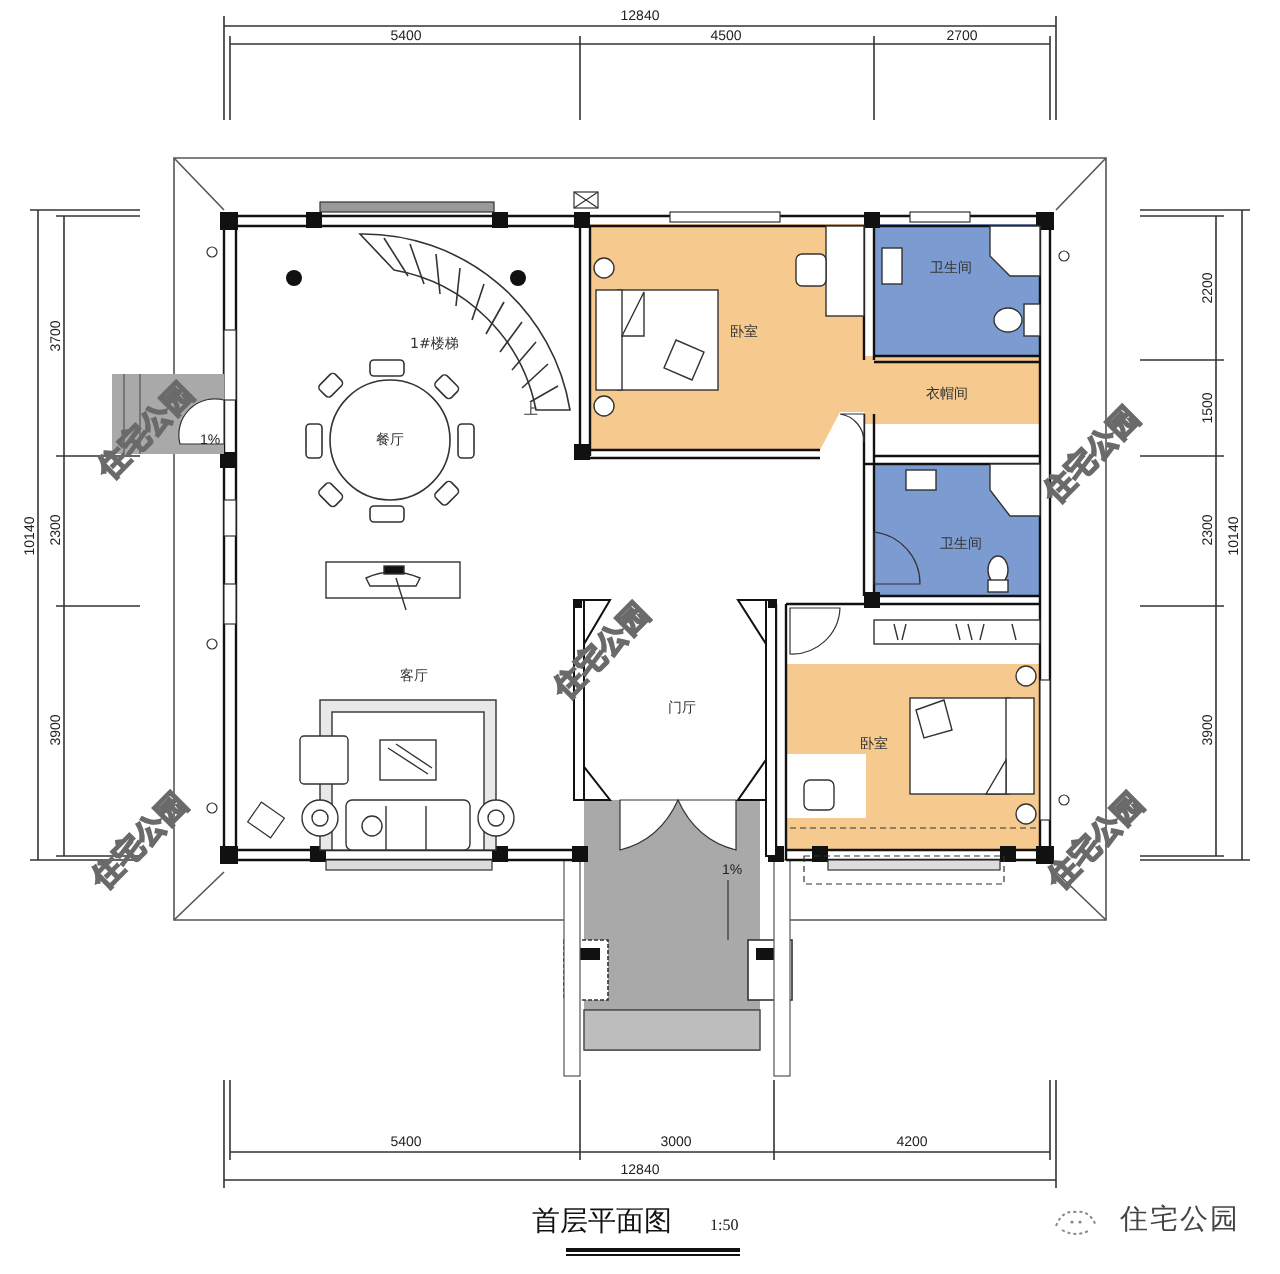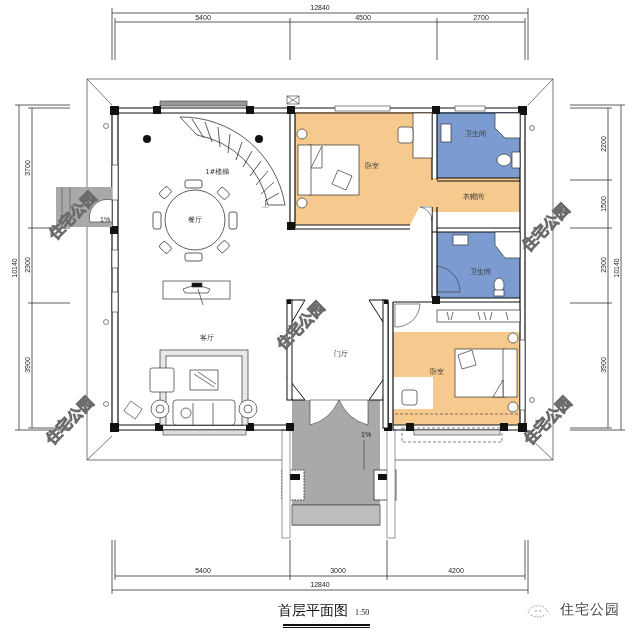--- a/index.html
+++ b/index.html
@@ -1,21 +1,21 @@
 <!DOCTYPE html>
 <html><head>
 <meta charset="utf-8">
 <style>
   html,body{margin:0;padding:0;background:#ffffff;}
   body{width:640px;height:637px;position:relative;overflow:hidden;font-family:"DejaVu Sans",sans-serif;}
   #plan{position:absolute;left:0;top:0;width:640px;height:637px;}
   .dim-text{font-family:"Liberation Sans",sans-serif;font-size:7px;fill:#222;}
   .room-text{font-family:"DejaVu Sans",sans-serif;font-size:7px;fill:#333;}
   .wm{font-family:"DejaVu Sans",sans-serif;font-size:15px;fill:#fff;stroke:#6a6a6a;stroke-width:0.9px;font-weight:bold;}
-  .title{position:absolute;left:278px;top:602px;font-family:Liberation Serif, serif;font-size:14px;color:#111;}
+  .title{position:absolute;left:266px;top:602px;font-family:Liberation Serif, serif;font-size:14px;color:#111;}
   .scale{position:absolute;left:355px;top:608px;font-family:"Liberation Serif",serif;font-size:8px;color:#111;}
   .title-underline{position:absolute;left:283px;top:624px;width:87px;height:2px;background:#111;}
   .title-underline2{position:absolute;left:283px;top:627px;width:87px;height:1px;background:#111;}
   .brand{position:absolute;left:560px;top:601px;font-family:"DejaVu Sans",sans-serif;font-size:14px;color:#444;letter-spacing:1px;}
   .brand-icon{position:absolute;left:525px;top:603px;width:26px;height:16px;}
 </style>
 </head>
 <body>
 
 <svg id="plan" viewBox="0 0 640 637" xmlns="http://www.w3.org/2000/svg">

